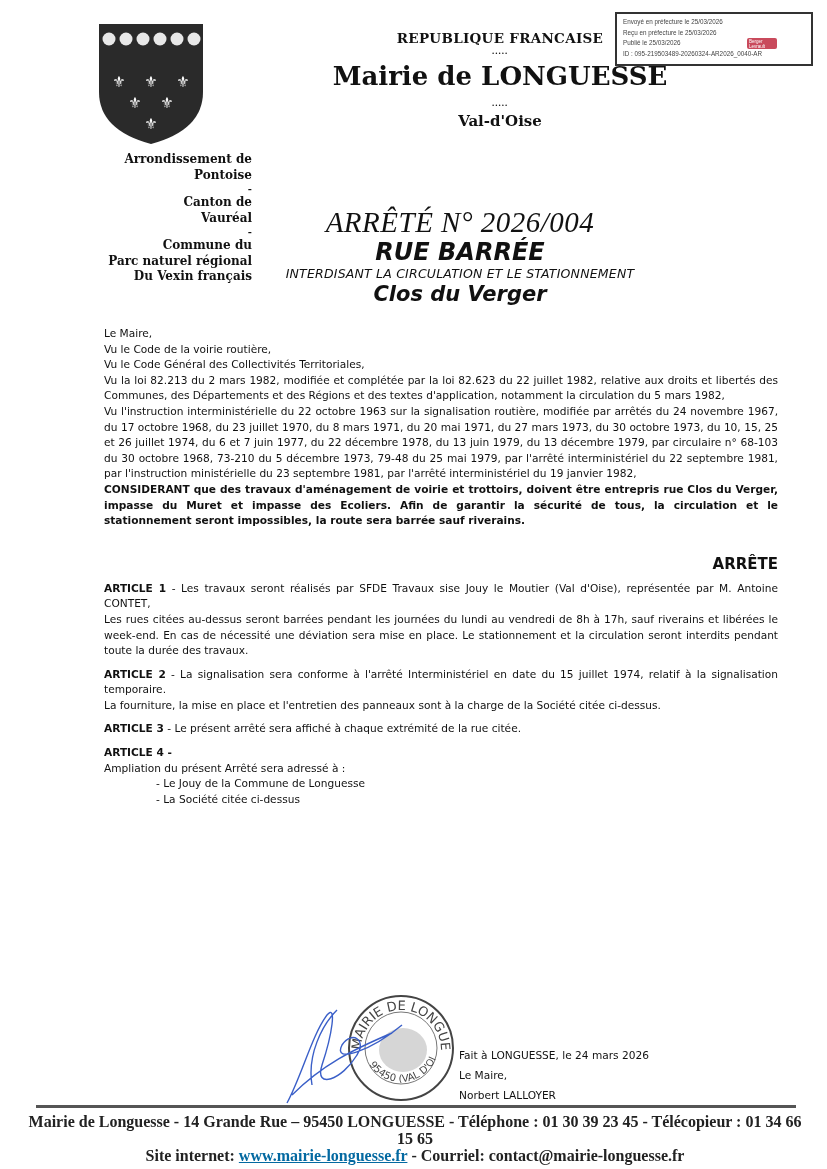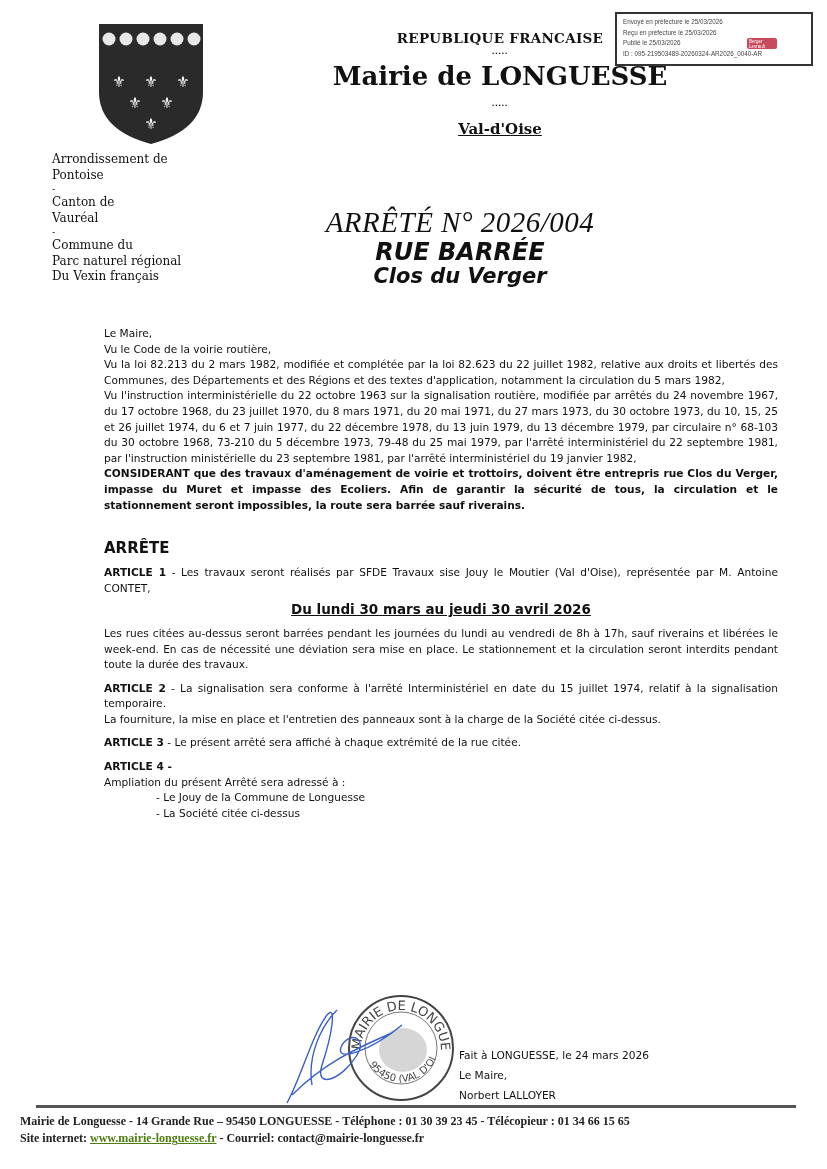--- a/index.html
+++ b/index.html
@@ -5,51 +5,51 @@
   html, body { margin:0; padding:0; background:#fff; }
   body { width:827px; height:1169px; position:relative; overflow:hidden; color:#111; }
 
   
   #stamp { position:absolute; left:615px; top:12px; width:198px; height:54px; border:2px solid #333; box-sizing:border-box; padding:3px 6px; font-family:"Liberation Sans", sans-serif; font-size:6.3px; color:#444; line-height:10.5px; }
   #stamp .badge { position:absolute; left:130px; top:24px; width:30px; height:11px; background:#c94a5c; border-radius:2px; color:#fff; font-size:4.5px; line-height:5px; padding:1px 2px; box-sizing:border-box; }
 
   
   #crest { position:absolute; left:97px; top:22px; width:108px; height:124px; }
 
-  #left-col { position:absolute; left:52px; top:152px; width:200px; text-align:left; font-family:"DejaVu Serif", serif; font-weight:normal; font-size:12px; line-height:15.5px; }
+  #left-col { position:absolute; left:52px; top:152px; width:200px; text-align:right; font-family:"DejaVu Serif", serif; font-weight:bold; font-size:12px; line-height:15.5px; }
   #left-col .sep { font-size:10px; line-height:12px; }
 
   #header-center { position:absolute; left:300px; top:30px; width:400px; text-align:center; }
   #rep { font-family:"DejaVu Serif", serif; font-weight:bold; font-size:13.5px; letter-spacing:0.3px; }
   .dots { font-size:9px; line-height:10px; font-weight:bold; letter-spacing:1px; }
   #mairie { font-family:"DejaVu Serif", serif; font-weight:bold; font-size:26px; line-height:32px; margin-top:4px; }
-  #valdoise { font-family:"DejaVu Serif", serif; font-weight:bold; font-size:15px; margin-top:12px;text-decoration:underline; }
+  #valdoise { font-family:"DejaVu Serif", serif; font-weight:bold; font-size:15px; margin-top:4px; }
 
   #title-block { position:absolute; left:200px; top:205px; width:520px; text-align:center;font-style:italic; }
   #arrete-no { font-family:"Liberation Serif", serif; font-size:29px; letter-spacing:0.5px; line-height:34px; }
   #rue-barree { font-family:"DejaVu Sans", sans-serif; font-weight:bold; font-size:24px; line-height:26px; }
   #interdisant { font-family:"DejaVu Sans", sans-serif; font-size:12.5px; line-height:18px; letter-spacing:0.2px; }
   #clos { font-family:"DejaVu Sans", sans-serif; font-weight:bold; font-size:21px; line-height:22px; }
 
   #body { position:absolute; left:104px; top:326px; width:674px; font-family:"DejaVu Sans", sans-serif; font-size:10.6px; line-height:15.6px; text-align:justify; }
   #body p { margin:0; }
   .b { font-weight:bold; }
-  #arrete-heading { text-align:left; font-size:15px; font-weight:bold; margin-top:26px; margin-bottom:8px; line-height:18px; }
+  #arrete-heading { text-align:right; font-size:15px; font-weight:bold; margin-top:26px; margin-bottom:8px; line-height:18px; }
   .dates { text-align:center; font-size:13.5px; font-weight:bold; text-decoration:underline; margin:6px 0 8px; }
   .gap { height:8px; }
   .indent { padding-left:52px; }
 
   
   #seal { position:absolute; left:345px; top:990px; width:112px; height:112px; }
   #sig { position:absolute; left:282px; top:995px; width:130px; height:110px; }
   #fait { position:absolute; left:459px; top:1045px; font-family:"DejaVu Sans", sans-serif; font-size:10.6px; line-height:20px; }
 
   #footer-rule { position:absolute; left:36px; top:1105px; width:760px; height:3px; background:#555; }
-  #footer { position:absolute; left:20px; top:1113px; width:790px; font-family:"Liberation Serif", serif; font-weight:bold; font-size:12px; line-height:17px; color:#222; }
-  #footer a { color:#4d7c0f; text-decoration:underline; }
+  #footer { position:absolute; left:20px; top:1113px; width:790px; text-align:center; font-family:"Liberation Serif", serif; font-weight:bold; font-size:16px; line-height:17px; color:#222; }
+  #footer a { color:#0369a1; text-decoration:underline; }
 </style>
 </head>
 <body>
 
 <div id="stamp">
   <div>Envoyé en préfecture le 25/03/2026</div>
   <div>Reçu en préfecture le 25/03/2026</div>
   <div>Publié le 25/03/2026</div>
   <div>ID : 095-219503489-20260324-AR2026_0040-AR</div>
   <div class="badge">Berger Levrault</div>
@@ -91,34 +91,35 @@
   <div id="rep">REPUBLIQUE  FRANCAISE</div>
   <div class="dots">.....</div>
   <div id="mairie">Mairie de LONGUESSE</div>
   <div class="dots" style="margin-top:6px;">.....</div>
   <div id="valdoise">Val-d'Oise</div>
 </div>
 
 <div id="title-block">
   <div id="arrete-no">ARRÊTÉ N° 2026/004</div>
   <div id="rue-barree">RUE BARRÉE</div>
+  <div id="interdisant">INTERDISANT LA CIRCULATION ET LE STATIONNEMENT</div>
   <div id="clos">Clos du Verger</div>
 </div>
 
 <div id="body">
   <p>Le Maire,</p>
   <p>Vu le Code de la voirie routière,</p>
+  <p>Vu le Code Général des Collectivités Territoriales,</p>
   <p>Vu la loi 82.213 du 2 mars 1982, modifiée et complétée par la loi 82.623 du 22 juillet 1982, relative aux droits et libertés des Communes, des Départements et des Régions et des textes d'application, notamment la circulation du 5 mars 1982,</p>
   <p>Vu l'instruction interministérielle du 22 octobre 1963 sur la signalisation routière, modifiée par arrêtés du 24 novembre 1967, du 17 octobre 1968, du 23 juillet 1970, du 8 mars 1971, du 20 mai 1971, du 27 mars 1973, du 30 octobre 1973, du 10, 15, 25 et 26 juillet 1974, du 6 et 7 juin 1977, du 22 décembre 1978, du 13 juin 1979, du 13 décembre 1979, par circulaire n° 68-103 du 30 octobre 1968, 73-210 du 5 décembre 1973, 79-48 du 25 mai 1979, par l'arrêté interministériel du 22 septembre 1981, par l'instruction ministérielle du 23 septembre 1981, par l'arrêté interministériel du 19 janvier 1982,</p>
   <p class="b">CONSIDERANT que des travaux d'aménagement de voirie et trottoirs, doivent être entrepris rue Clos du Verger, impasse du Muret et impasse des Ecoliers. Afin de garantir la sécurité de tous, la circulation et le stationnement seront impossibles, la route sera barrée sauf riverains.</p>
 
   <div id="arrete-heading">ARRÊTE</div>
 
   <p><span class="b">ARTICLE 1</span><span> - Les travaux seront réalisés par SFDE Travaux sise Jouy le Moutier (Val d'Oise), représentée par M. Antoine CONTET,</span></p>
-  <div class="dates">Du lundi 30 mars au jeudi 30 avril 2026</div>
   <p>Les rues citées au-dessus seront barrées pendant les journées du lundi au vendredi de 8h à 17h, sauf riverains et libérées le week-end. En cas de nécessité une déviation sera mise en place. Le stationnement et la circulation seront interdits pendant toute la durée des travaux.</p>
   <div class="gap"></div>
 
   <p><span class="b">ARTICLE 2</span><span> - La signalisation sera conforme à l'arrêté Interministériel en date du 15 juillet 1974, relatif à la signalisation temporaire.</span></p>
   <p>La fourniture, la mise en place et l'entretien des panneaux sont à la charge de la Société citée ci-dessus.</p>
   <div class="gap"></div>
 
   <p><span class="b">ARTICLE 3</span><span> - Le présent arrêté sera affiché à chaque extrémité de la rue citée.</span></p>
   <div class="gap"></div>
 

